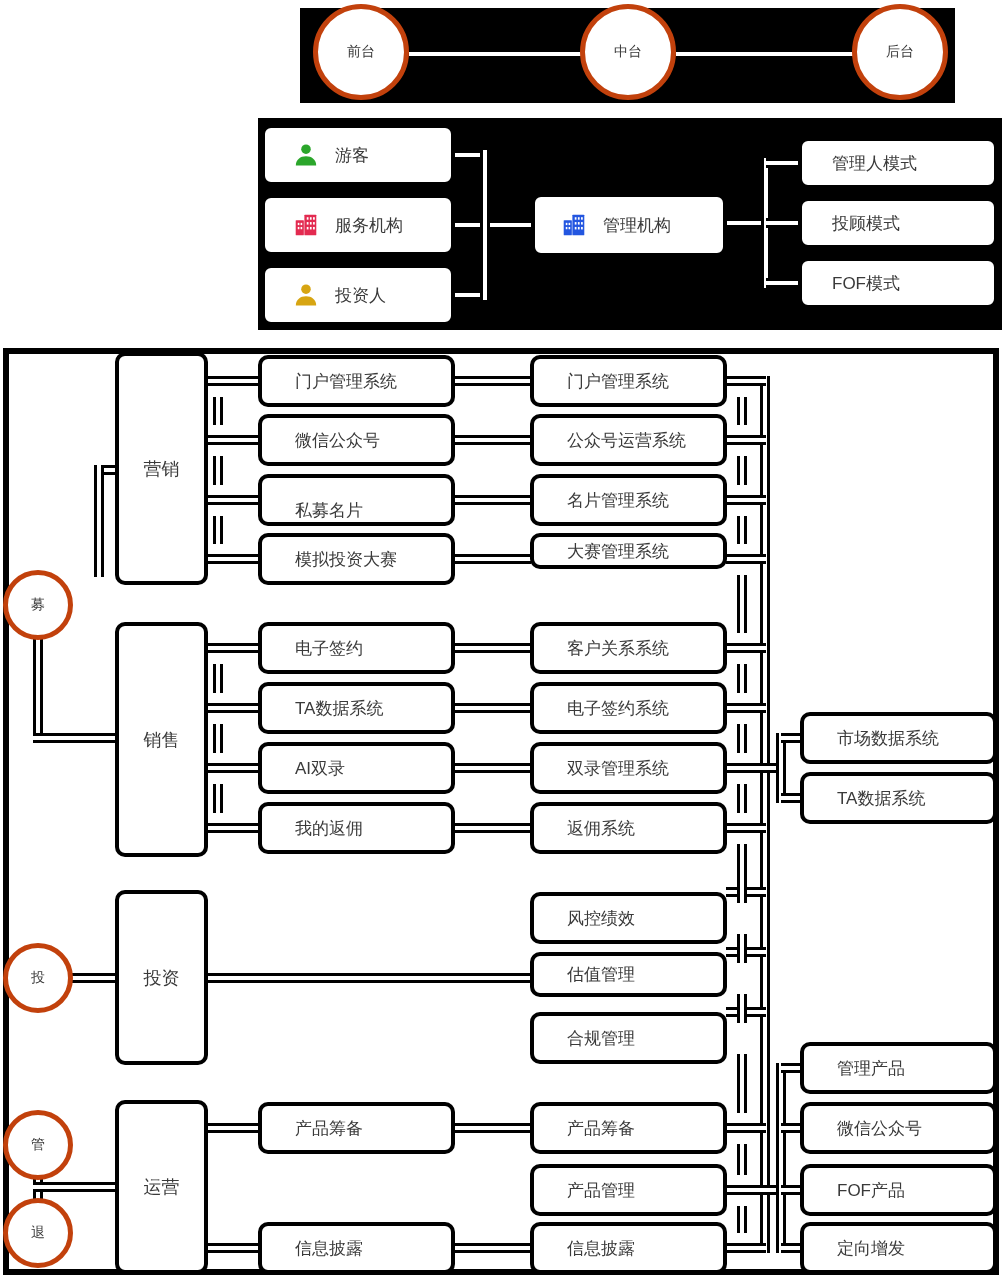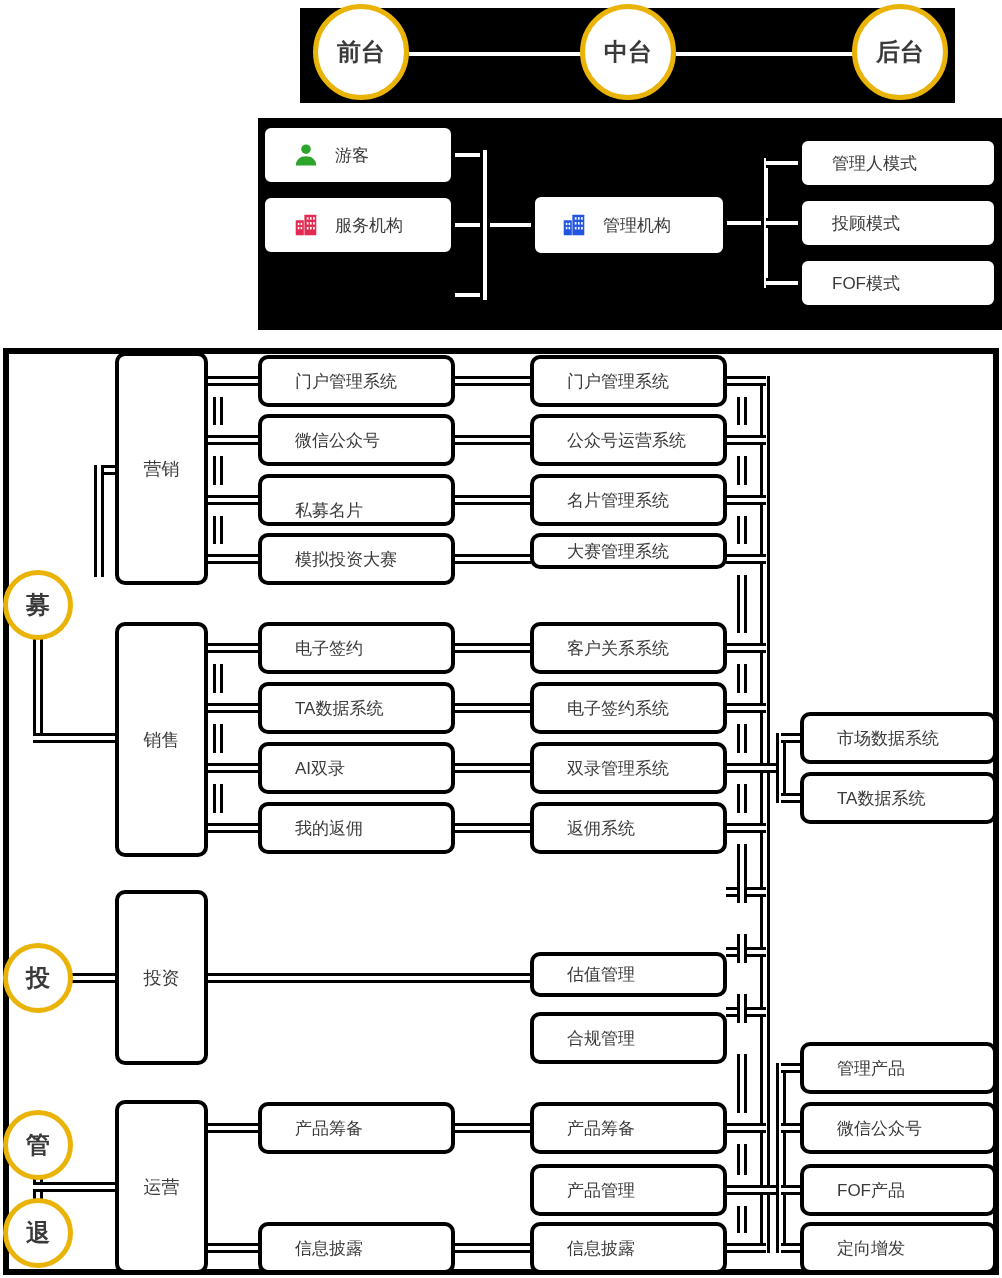--- a/index.html
+++ b/index.html
@@ -5,22 +5,22 @@
   html,body{margin:0;padding:0;background:#fff;}
   #canvas{position:relative;width:1002px;height:1278px;background:#fff;overflow:hidden;
           font-family:"Liberation Sans","DejaVu Sans",sans-serif;color:#3a3a3a;}
   .h{position:absolute;height:10px;background:#fff;border-top:3px solid #000;border-bottom:3px solid #000;box-sizing:border-box;}
   .v{position:absolute;width:10px;background:#fff;border-left:3px solid #000;border-right:3px solid #000;box-sizing:border-box;}
   .blk{position:absolute;background:#000;}
   .node{position:absolute;background:#fff;border:4px solid #000;border-radius:10px;box-sizing:border-box;
         display:flex;align-items:center;font-size:17px;}
   .pad{padding-left:33px;}
   .cat{justify-content:center;font-size:18px;padding-left:0;}
-  .circle{position:absolute;background:#fff;border:5px solid #eab308;border-radius:50%;box-sizing:border-box;
-          display:flex;align-items:center;justify-content:center;font-size:24px;font-weight:bold;}
+  .circle{position:absolute;background:#fff;border:5px solid #c2410c;border-radius:50%;box-sizing:border-box;
+          display:flex;align-items:center;justify-content:center;font-size:14px;}
   .ic{display:inline-flex;margin-right:16px;flex:0 0 auto;}
   .actor{padding-left:28px;}
 </style>
 </head>
 <body>
 
 <div id="canvas">
 
   <div class="blk" style="left:300px;top:8px;width:655px;height:95px;"></div>
   <i class="h" style="left:409px;top:49px;width:172px;"></i>
@@ -72,20 +72,29 @@
             <rect x="15.6" y="9.3" width="1.6" height="2.3"></rect>
             <rect x="18.5" y="9.3" width="1.6" height="2.3"></rect>
             <rect x="12.7" y="13.8" width="1.6" height="2.3"></rect>
             <rect x="15.6" y="13.8" width="1.6" height="2.3"></rect>
             <rect x="18.5" y="13.8" width="1.6" height="2.3"></rect>
           </g>
         </svg>
       </span>
     <span>服务机构</span>
   </div>
+  <div class="node actor" style="left:261px;top:264px;width:194px;height:62px;">
+    <span class="ic">
+        <svg width="26" height="26" viewBox="0 0 24 24" fill="#d7a512">
+          <circle cx="12" cy="6.6" r="4.4"></circle>
+          <path d="M2.6 21.6c0-5.3 4.2-8.4 9.4-8.4s9.4 3.1 9.4 8.4z"></path>
+        </svg>
+      </span>
+    <span>投资人</span>
+  </div>
   <div class="node" style="left:531px;top:193px;width:196px;height:64px;padding-left:26px;">
     <span class="ic">
         <svg width="26" height="26" viewBox="0 0 24 24" fill="#2356e0">
           <rect x="2.5" y="7.5" width="7.5" height="14" rx="0.6"></rect>
           <rect x="10.5" y="2.5" width="11" height="19" rx="0.6"></rect>
           <g fill="#fff">
             <rect x="4.4" y="10" width="1.5" height="2.1"></rect>
             <rect x="7" y="10" width="1.5" height="2.1"></rect>
             <rect x="4.4" y="13.8" width="1.5" height="2.1"></rect>
             <rect x="7" y="13.8" width="1.5" height="2.1"></rect>
@@ -266,20 +275,23 @@
     </div>
   <div class="node pad" style="left:530px;top:682px;width:197px;height:52px;">
       <span>电子签约系统</span>
     </div>
   <div class="node pad" style="left:530px;top:742px;width:197px;height:52px;">
       <span>双录管理系统</span>
     </div>
   <div class="node pad" style="left:530px;top:802px;width:197px;height:52px;">
       <span>返佣系统</span>
     </div>
+  <div class="node pad" style="left:530px;top:892px;width:197px;height:52px;">
+      <span>风控绩效</span>
+    </div>
   <div class="node pad" style="left:530px;top:952px;width:197px;height:45px;">
       <span>估值管理</span>
     </div>
   <div class="node pad" style="left:530px;top:1012px;width:197px;height:52px;">
       <span>合规管理</span>
     </div>
   <div class="node pad" style="left:530px;top:1102px;width:197px;height:52px;">
       <span>产品筹备</span>
     </div>
   <div class="node pad" style="left:530px;top:1164px;width:197px;height:52px;">

